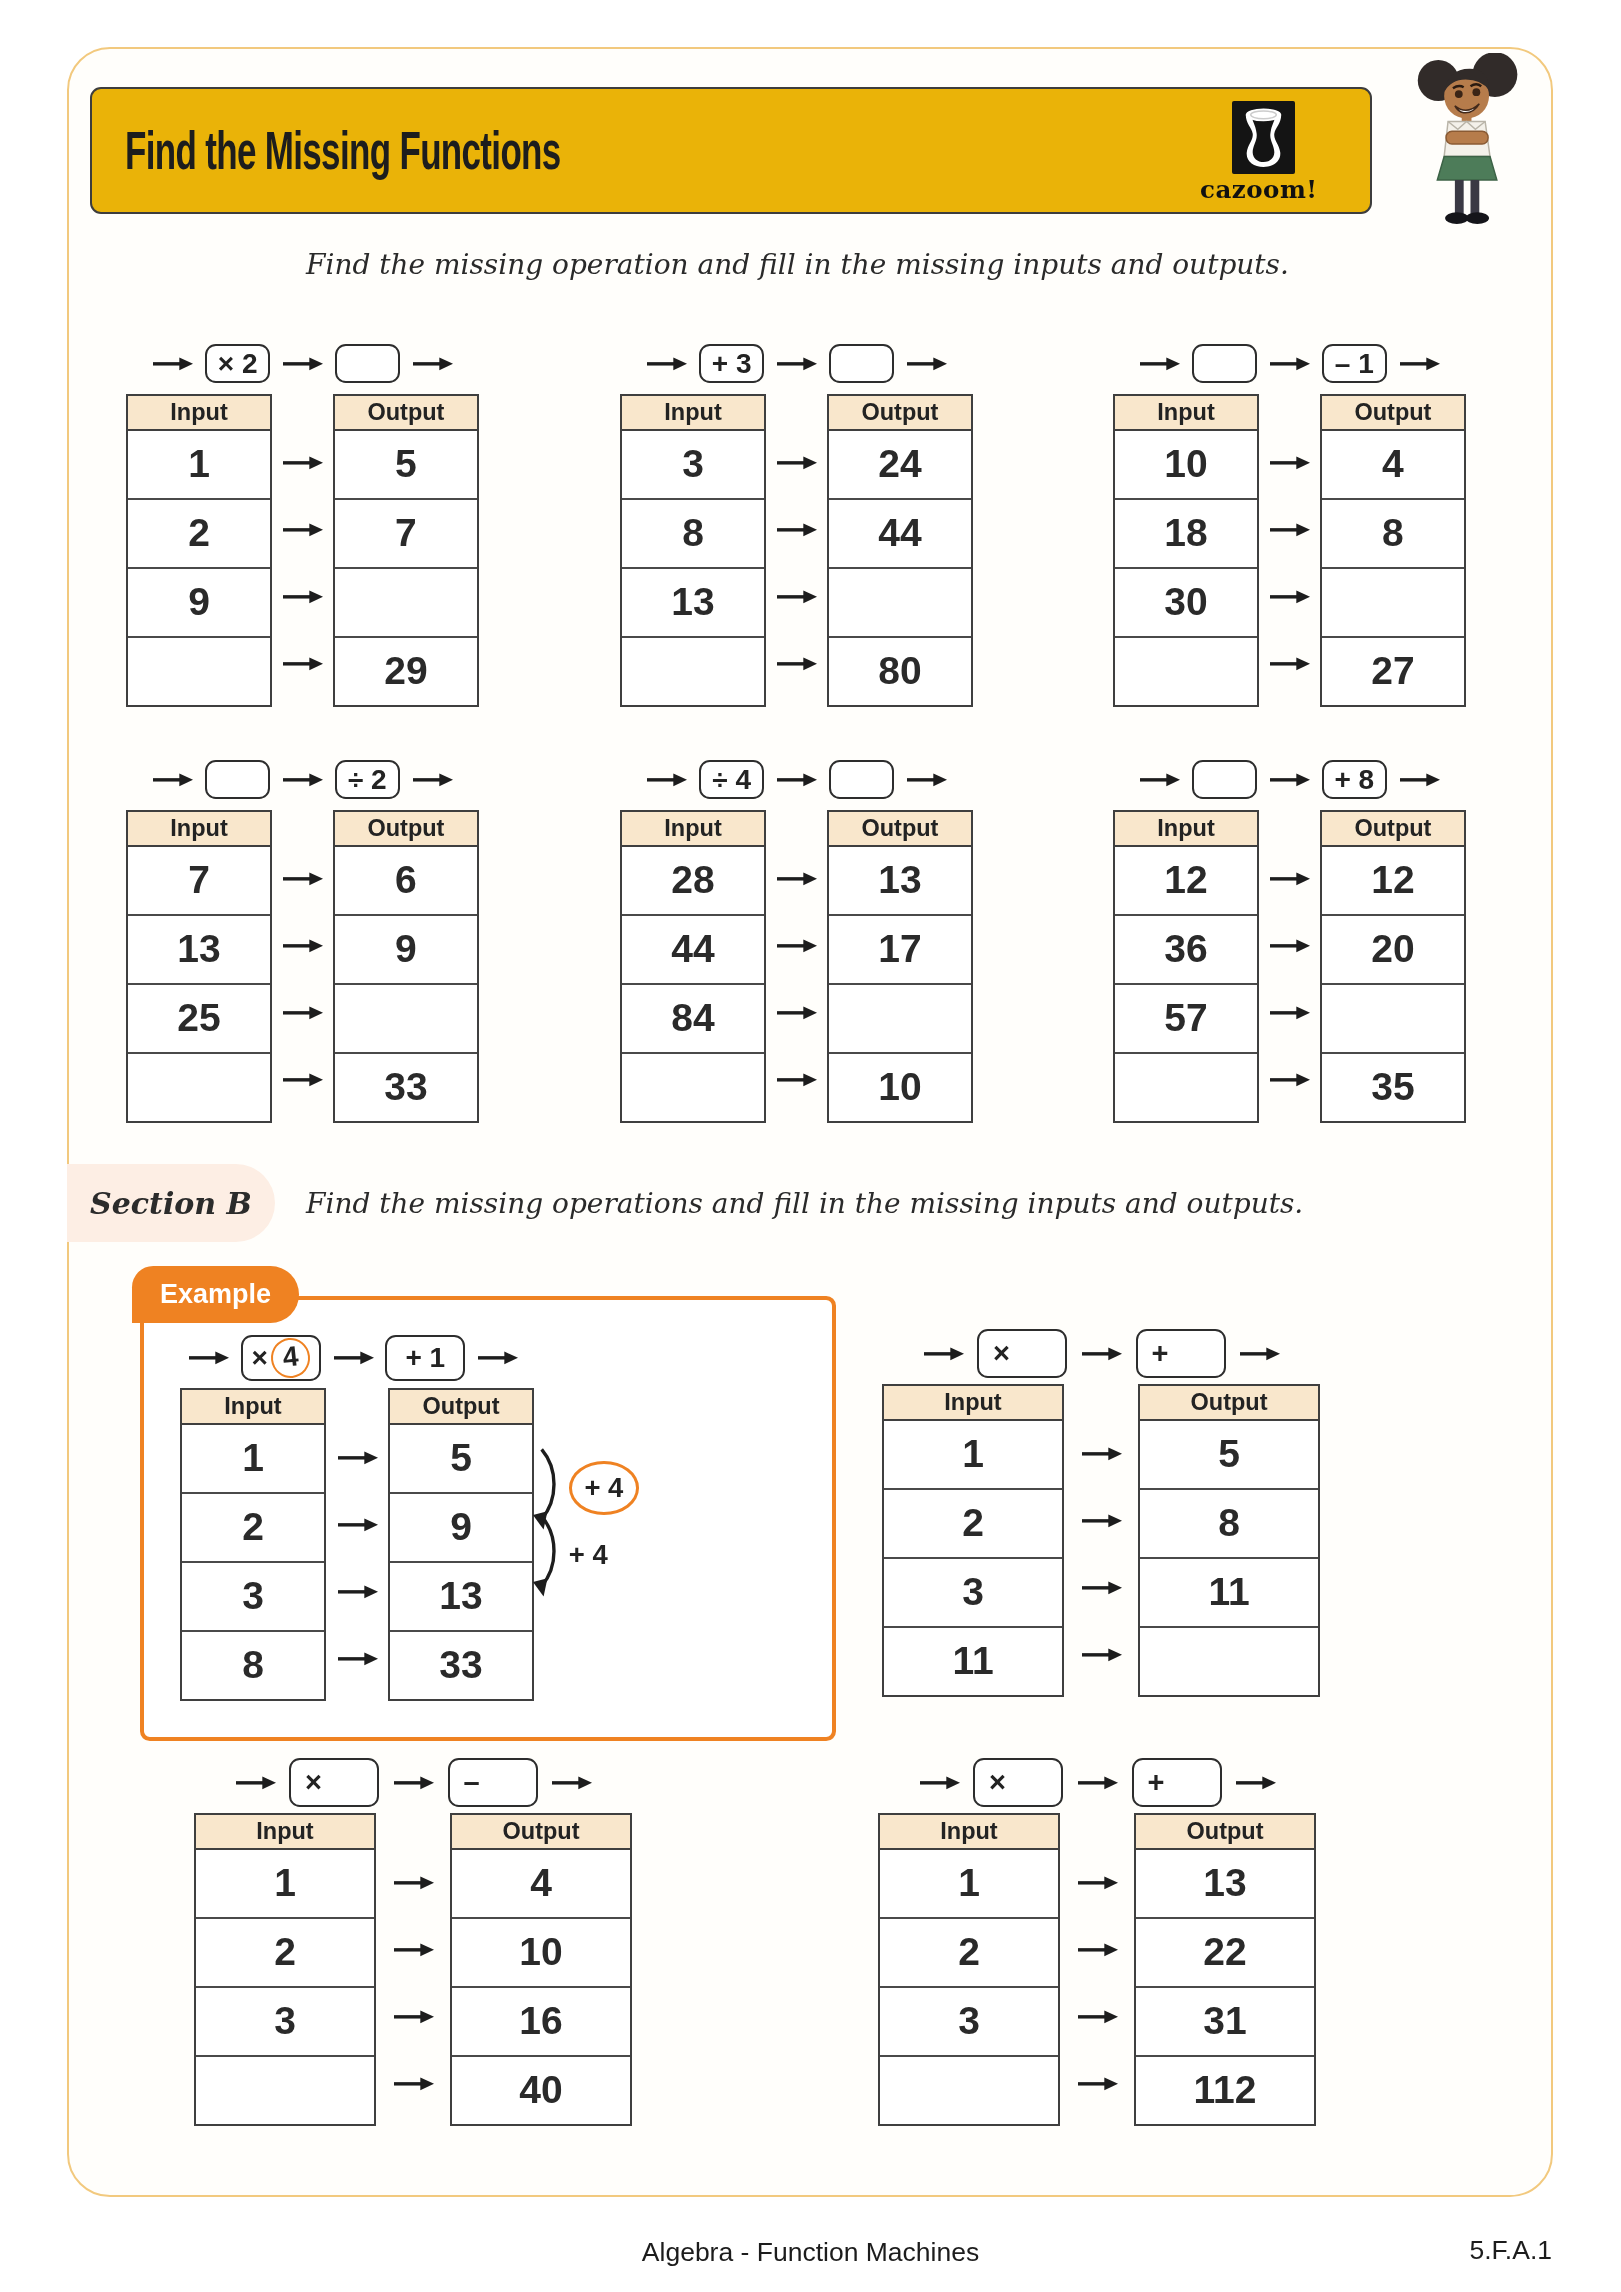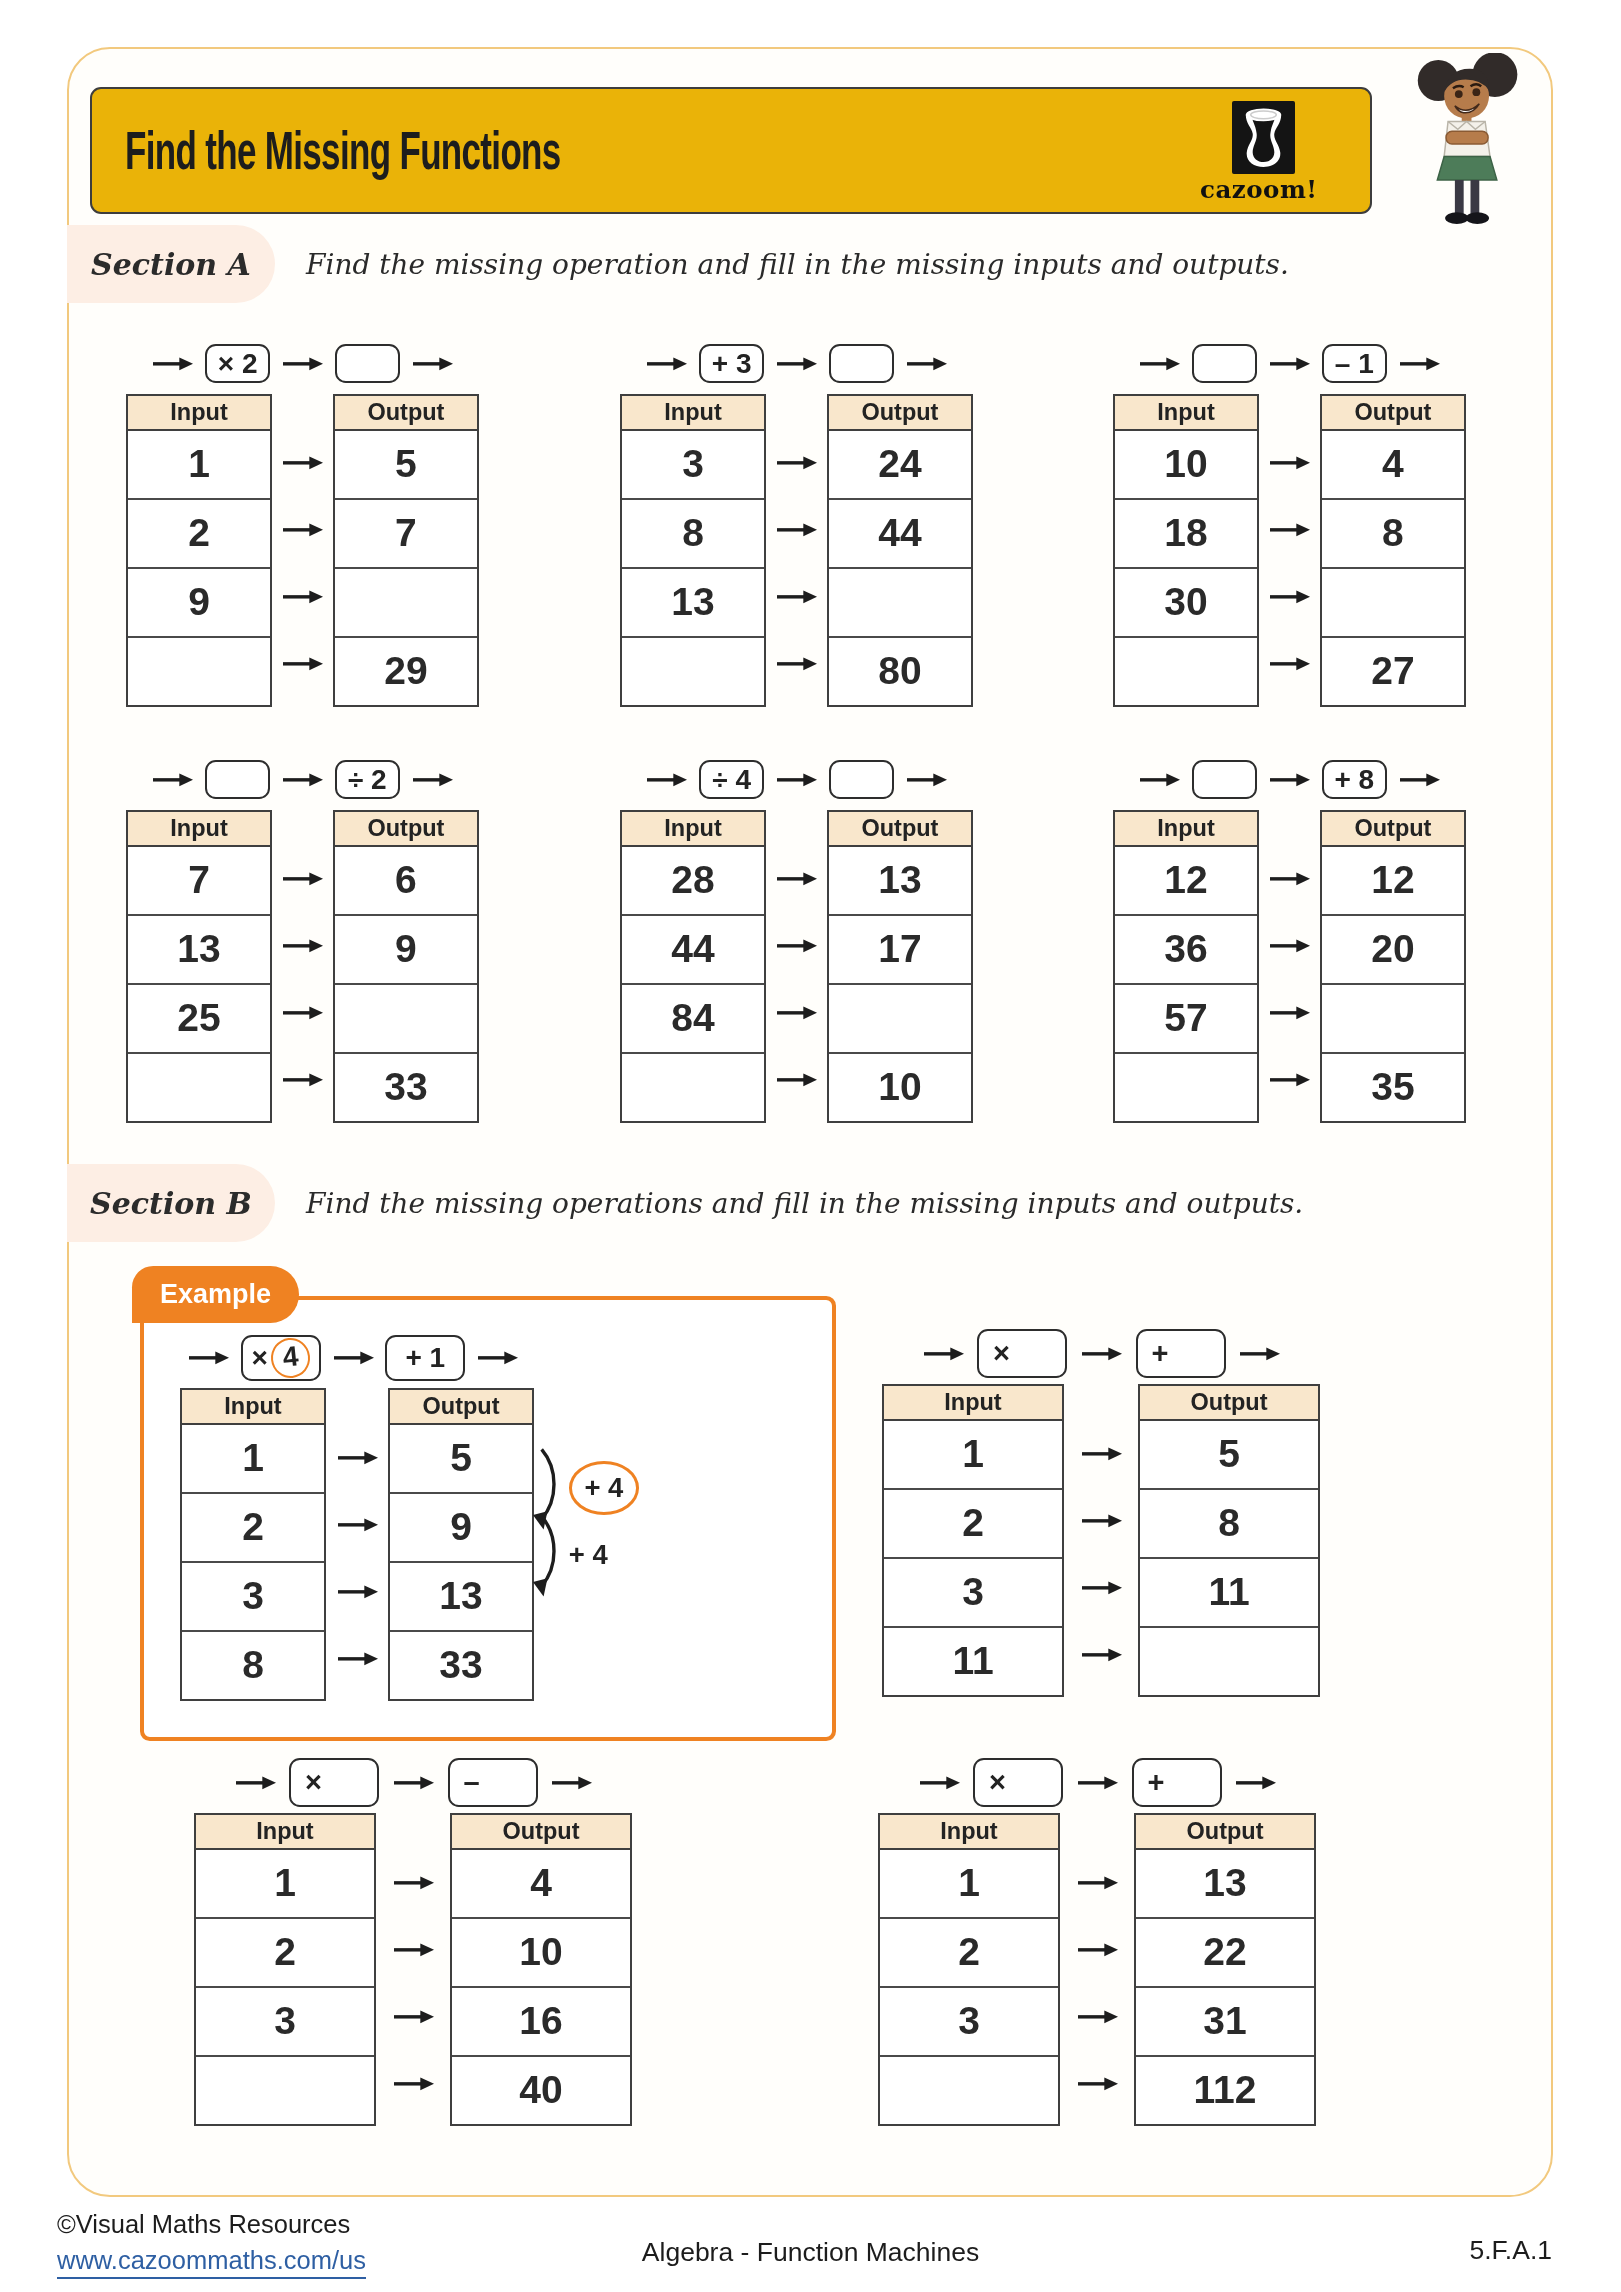--- a/index.html
+++ b/index.html
@@ -123,21 +123,20 @@
     <path d="M40,70 L78,70 L83,106 L36,106 Z" fill="#f4f1ea" stroke="#b9b4a8" stroke-width="1.5"></path>
     <path d="M40,70 L50,78 L59,70 L68,78 L78,70" fill="none" stroke="#b9b4a8" stroke-width="1.5"></path>
     <rect x="38" y="80" width="43" height="13" rx="6" fill="#b67c4b" stroke="#8a5a33" stroke-width="1.5"></rect>
     <path d="M36,106 L83,106 L90,130 L29,130 Z" fill="#4d7c59" stroke="#3c6246" stroke-width="1.5"></path>
     <rect x="47" y="130" width="9" height="36" fill="#3a3944"></rect>
     <rect x="63" y="130" width="9" height="36" fill="#3a3944"></rect>
     <ellipse cx="49" cy="169" rx="12" ry="6" fill="#15151a"></ellipse>
     <ellipse cx="70" cy="169" rx="12" ry="6" fill="#15151a"></ellipse>
   </svg>
 
-  <div class="sec-label" id="label-a">Section A</div>
   <div class="sec-instr" id="instr-a">Find the missing operation and fill in the missing inputs and outputs.</div>
 
   <div class="sec-label" id="label-b">Section B</div>
   <div class="sec-instr" id="instr-b">Find the missing operations and fill in the missing inputs and outputs.</div>
 
   <div class="example-tab">Example</div>
   <div class="example-box">
     <div id="example-content">
         <div class="machine-row ex">
           <span class="h-arrow">
@@ -230,24 +229,20 @@
             <svg width="29" height="86" viewBox="0 0 30 88">
               <path d="M10 4 C 27 24, 27 56, 10 76" fill="none" stroke="#1d1d1d" stroke-width="3.5"></path>
               <polygon points="16,68 12,87 1,72" fill="#1d1d1d"></polygon>
             </svg>
           </span>
           <span class="annot-label">+ 4</span>
         </div>
       </div>
   </div>
 
-  <div class="footer-left">
-    <div>©Visual Maths Resources</div>
-    <span class="footer-url">www.cazoommaths.com/us</span>
-  </div>
   <div class="footer-center">Algebra - Function Machines</div>
   <div class="footer-code">5.F.A.1</div>
 
 <div class="problem a" style="left: 126px; top: 343px;">
       <div class="machine-row a">
         <span class="h-arrow">
           <svg width="41" height="15.7" viewBox="0 0 42 16">
             <line x1="1" y1="8" x2="30" y2="8" stroke="#1d1d1d" stroke-width="3.5"></line>
             <polygon points="28,1.5 42,8 28,14.5" fill="#1d1d1d"></polygon>
           </svg>

